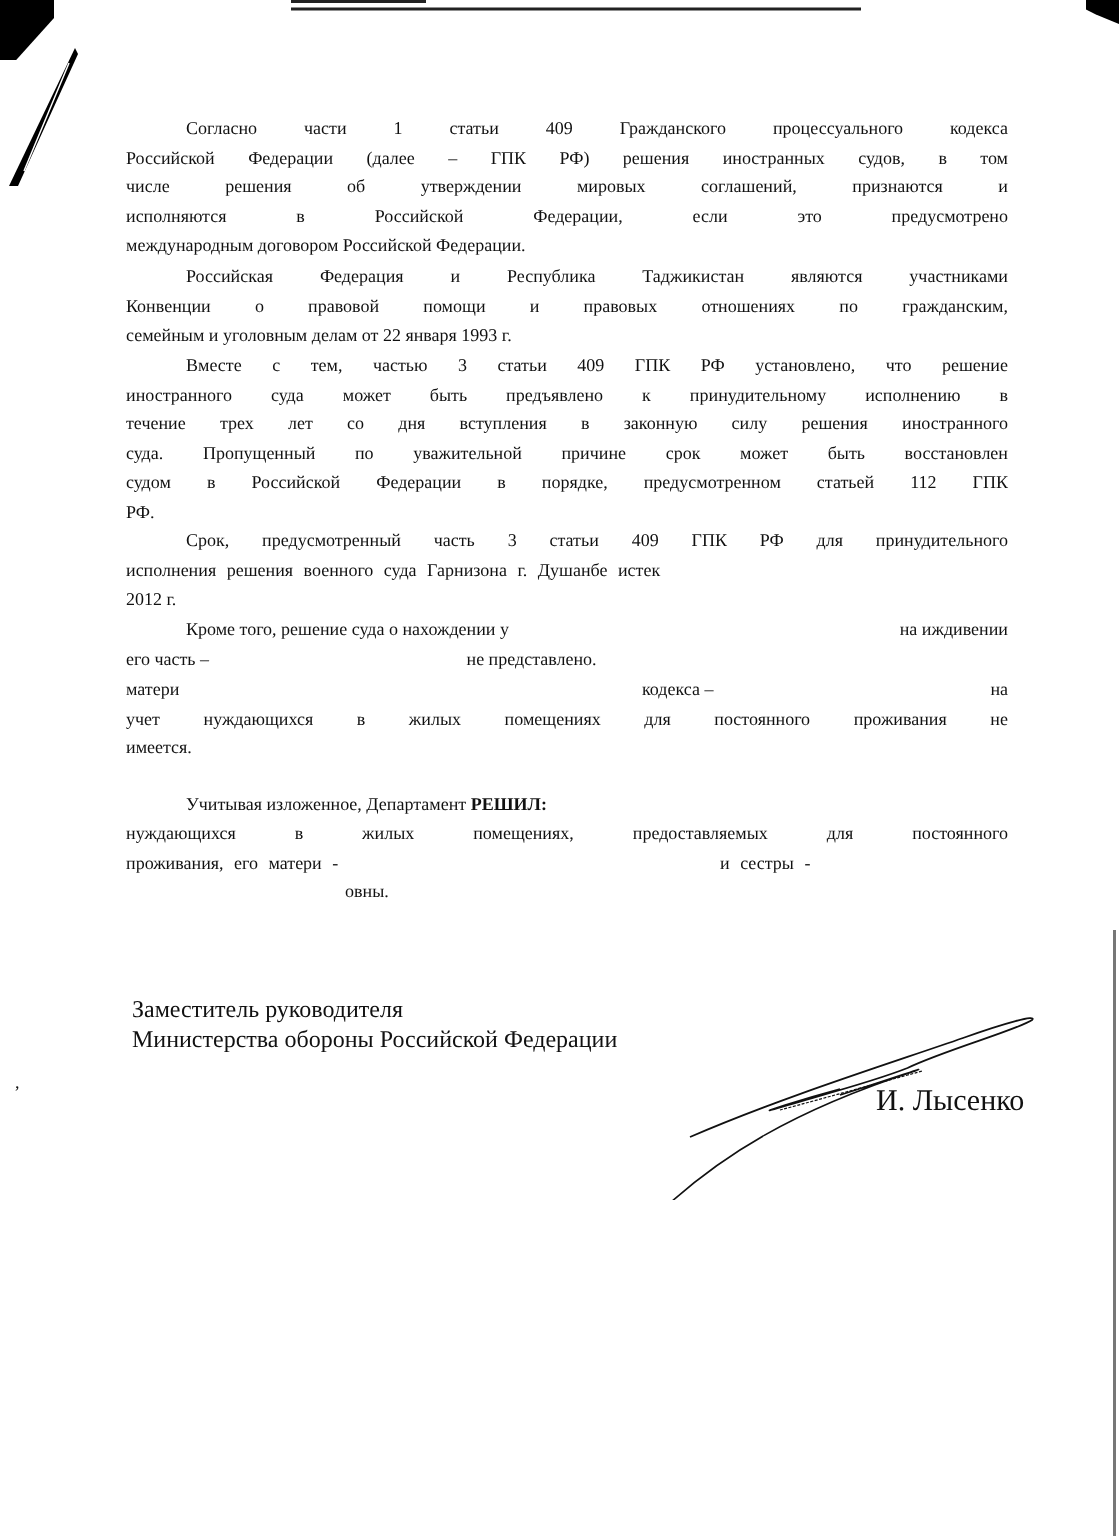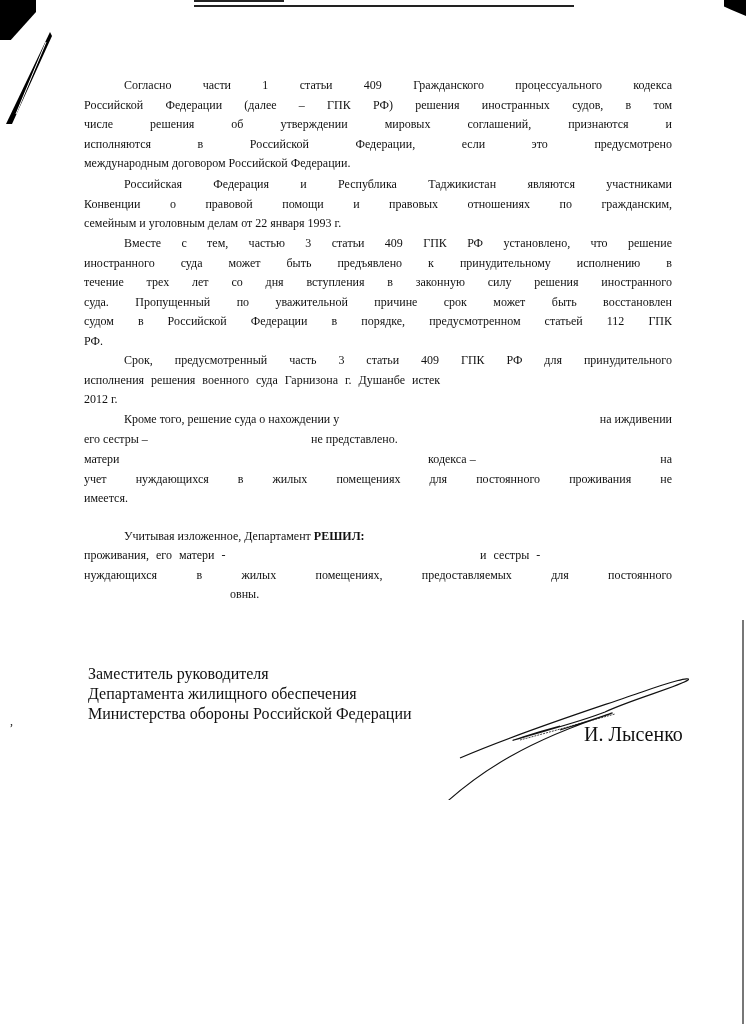--- a/index.html
+++ b/index.html
@@ -62,51 +62,50 @@
   <span class="line" style="word-spacing:4px;">исполнения решения военного суда Гарнизона г. Душанбе истек</span>
   <span class="line">2012 г.</span>
 </div>
 
 <div class="text" style="top:410px;">
   <span class="line indent" style="position:relative;">
     <span>Кроме того, решение суда о нахождении у</span>
     <span style="position:absolute; right:0;">на иждивении</span>
   </span>
   <span class="line" style="position:relative;">
-    <span>его сестры –</span>
+    <span>его часть –</span>
     <span style="position:absolute; left:227px;">не представлено.</span>
   </span>
 </div>
 
 <div class="text" style="top:450px;">
   <span class="line" style="position:relative;">
     <span>матери</span>
     <span style="position:absolute; left:344px;">кодекса –</span>
     <span style="position:absolute; right:0;">на</span>
   </span>
   <span class="line just">учет нуждающихся в жилых помещениях для постоянного проживания не</span>
   <span class="line">имеется.</span>
 </div>
 
 <div class="text" style="top:527px;">
   <span class="line indent"><span>Учитывая изложенное, Департамент </span><span class="bold">РЕШИЛ:</span></span>
 </div>
 
 <div class="text" style="top:546px;">
+  <span class="line just">нуждающихся в жилых помещениях, предоставляемых для постоянного</span>
   <span class="line" style="position:relative; word-spacing:4px;">
     <span>проживания, его матери -</span>
     <span style="position:absolute; left:396px;">и сестры -</span>
   </span>
-  <span class="line just">нуждающихся в жилых помещениях, предоставляемых для постоянного</span>
   <span class="line" style="padding-left:146px;">овны.</span>
 </div>
 
 <div class="sig-block">
   <div>Заместитель руководителя</div>
-  <div>Департамента жилищного обеспечения</div>
   <div>Министерства обороны Российской Федерации</div>
 </div>
 
 <svg class="signature" width="270" height="130" viewBox="0 0 270 130">
   <path d="M30 88 C 90 62, 160 40, 212 22 C 240 12, 262 6, 258 10 C 250 16, 200 30, 175 42 C 150 52, 110 62, 84 70 C 78 72, 100 64, 130 56" fill="none" stroke="#111" stroke-width="1.2"></path>
   <path d="M8 140 C 50 100, 100 70, 180 44 C 190 40, 168 48, 130 60" fill="none" stroke="#111" stroke-width="1.1"></path>
   <path d="M90 70 C 120 62, 170 48, 185 44" fill="none" stroke="#111" stroke-width="0.8" stroke-dasharray="2 1"></path>
 </svg>
 
 <div class="sig-name">И. Лысенко</div>

